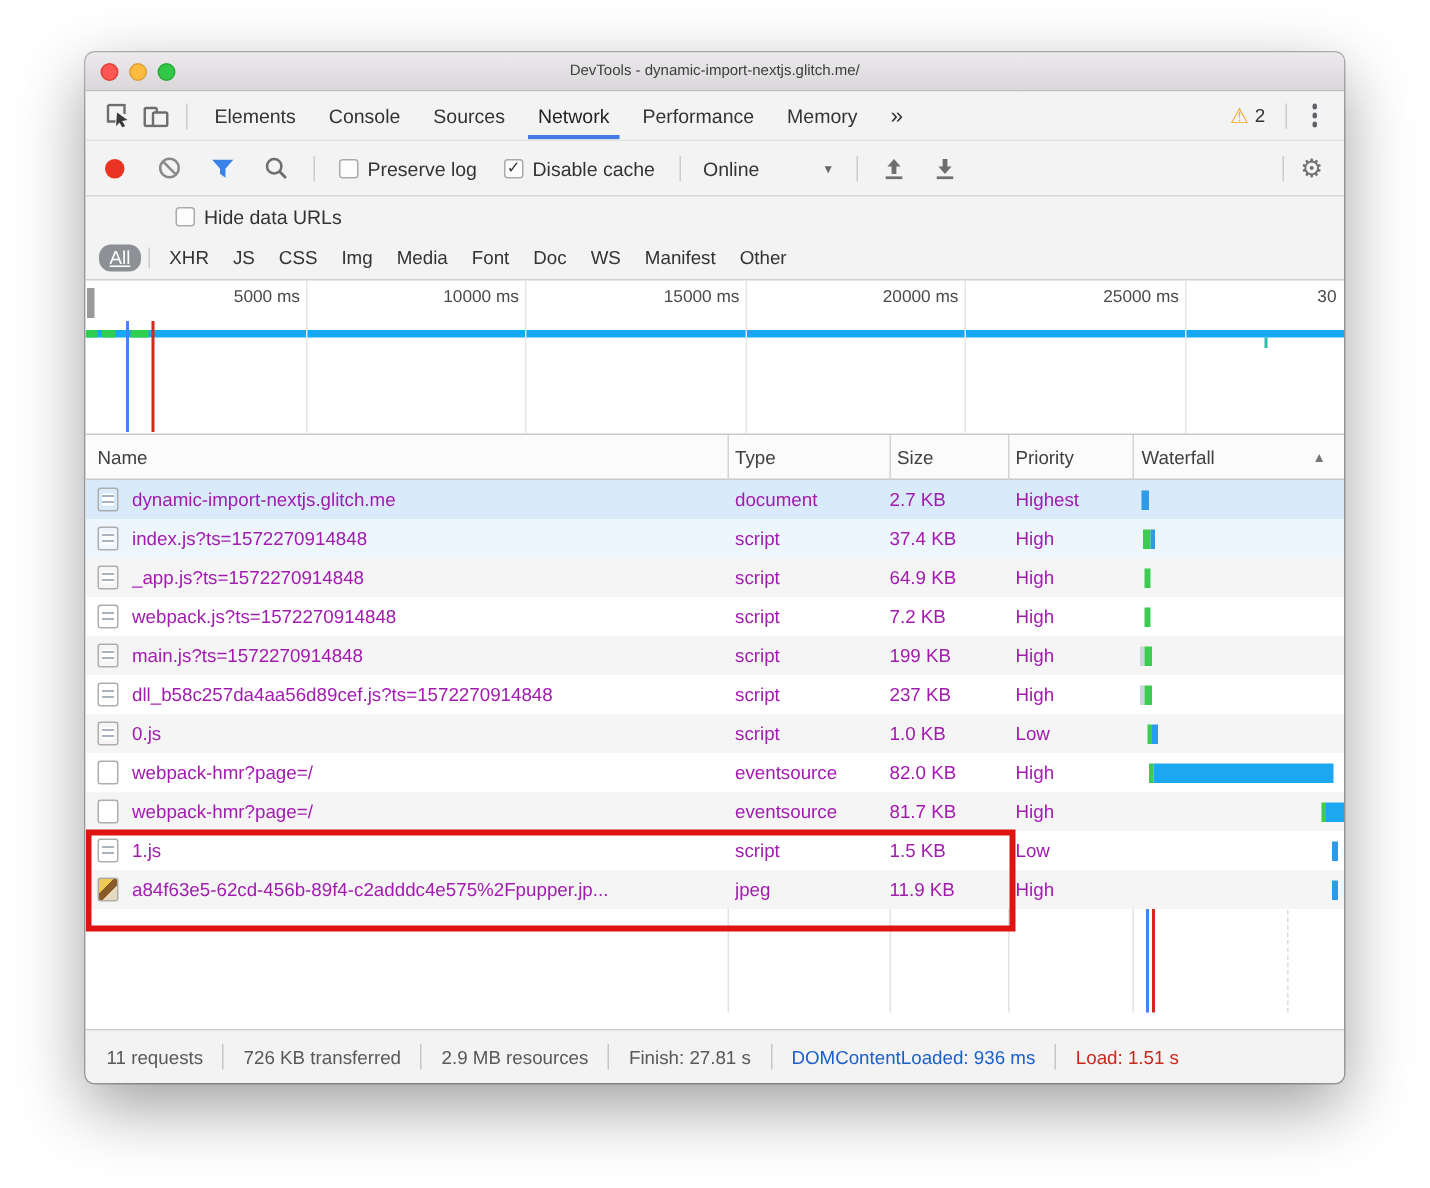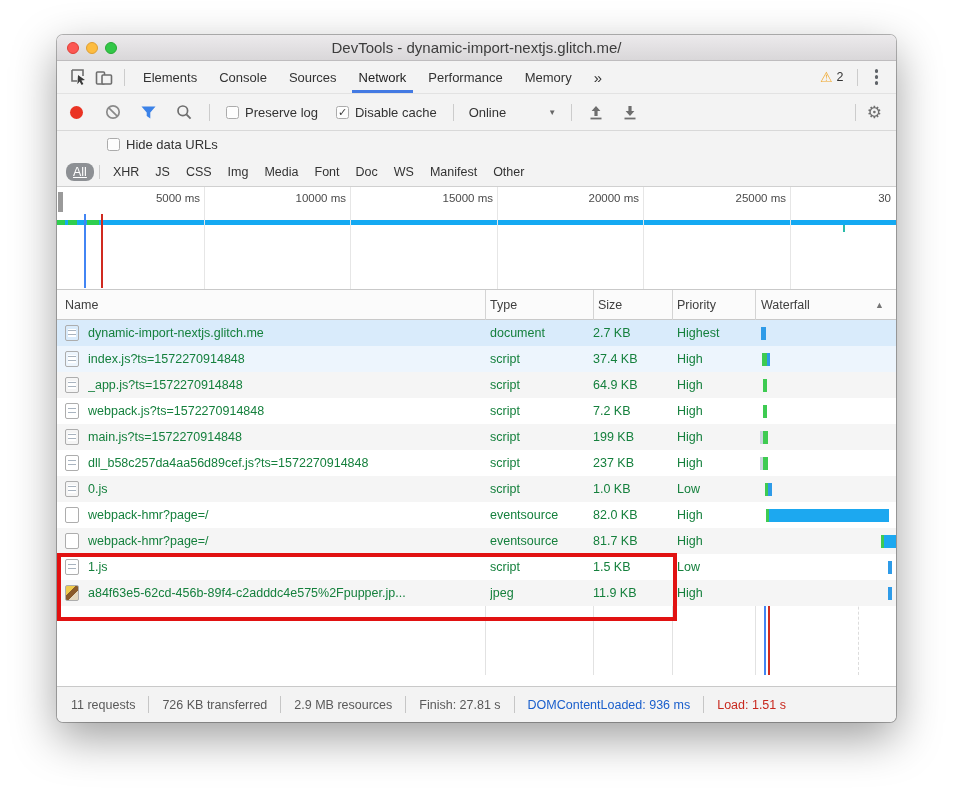--- a/index.html
+++ b/index.html
@@ -8,21 +8,21 @@
 
   .window { position:absolute; left:57px; top:35px; width:839px; height:687px;
     background:#fff; border-radius:6px;
     box-shadow:0 0 0 1px rgba(0,0,0,.28), 0 16px 45px rgba(0,0,0,.38);
     overflow:hidden; }
 
   
   .titlebar { position:absolute; left:0; top:0; width:100%; height:26px;
     background:linear-gradient(#ECEAEC,#D9D7D9); border-bottom:1px solid #BEBCBE;
     display:flex; align-items:center; justify-content:center; }
-  .title { font-size:15px; color:#3d3d3d; }
+  .title { font-size:10px; color:#3d3d3d; }
   .lights { position:absolute; left:10px; top:7px; display:flex; gap:7px; }
   .light { width:12px; height:12px; border-radius:50%; }
   .light.red { background:#FC5753; border:1px solid #DF3E36; }
   .light.yellow { background:#FDBC40; border:1px solid #DE9F34; }
   .light.green { background:#33C748; border:1px solid #27AA35; }
 
   
   .tabbar { position:absolute; left:0; top:26px; width:100%; height:32px;
     background:#F3F3F3; display:flex; align-items:center; padding:16px 8px; }
   .tool-icn { width:26px; height:24px; display:flex; align-items:center; justify-content:center; }
@@ -50,21 +50,21 @@
   .dd-arrow { font-size:8px; color:#666; margin-left:42px; }
   .spacer { flex:1; }
   .gear { font-size:17px; color:#707070; padding:0 4px; }
 
   
   .filterrow { position:absolute; left:0; top:95px; width:100%; height:28px; background:#F3F3F3;
     border-top:1px solid #D8D8D8; display:flex; align-items:center; padding:0 8px; }
   .filter-input { width:205px; height:19px; border:1px solid #CFCFCF; border-radius:2px;
     background:#fff; font-size:12.5px; padding:0 5px; color:#333; font-family:"Liberation Sans",sans-serif; }
   .filter-input::placeholder { color:#A9A9A9; }
-  .hide-urls { margin-left:28px; display:flex; align-items:center;padding-left:14px; }
+  .hide-urls { margin-left:38px; display:flex; align-items:center;padding-left:14px; }
 
   
   .pillsrow { position:absolute; left:0; top:123px; width:100%; height:28px; background:#F3F3F3;
     display:flex; align-items:center; padding:0 9px; }
   .pill { font-size:12.5px; color:#333; padding:2px 7px; margin-right:2px; border-radius:8px; }
   .pill.active { background:#8D9094; color:#fff;text-decoration:underline; }
   .pill-sep { width:1px; height:14px; background:#CCC; margin:0 6px 0 3px; }
 
   
   .timeline { position:absolute; left:0; top:151px; width:100%; height:104px; background:#fff;
@@ -87,21 +87,21 @@
   .sort-arrow { position:absolute; left:818px; top:0; line-height:30px; font-size:9px; color:#757575; }
   .colsep-h { position:absolute; top:0; height:30px; width:1px; background:#D4D4D4; }
 
   .tbody { position:absolute; left:0; top:285px; width:100%; height:366px; background:#fff; overflow:hidden; }
   .colsep-b { position:absolute; top:0; height:355px; width:1px; background:#E2E2E2; }
   .wf-dashed { position:absolute; left:801px; top:0; height:355px; width:0;
     border-left:1px dashed #DCDCDC; }
   .wf-dcl { position:absolute; left:707px; top:0; height:355px; width:2px; background:#4285F4; }
   .wf-load { position:absolute; left:710.5px; top:0; height:355px; width:2px; background:#D02A20; }
 
-  .row { position:relative; width:100%; height:26px; font-size:12.5px; color:#15803d; }
+  .row { position:relative; width:100%; height:26px; font-size:12.5px; color:#a21caf; }
   .cell { position:absolute; top:0; line-height:26px; white-space:nowrap; overflow:hidden; }
   .c-name { left:31px; width:394px; }
   .c-type { left:433px; width:100px; }
   .c-size { left:536px; width:72px; text-align:left; }
   .c-priority { left:620px; width:76px; }
   .ficon { position:absolute; left:8px; top:5px; width:14px; height:16px; background:#fff;
     border:1px solid #ADADAD; border-radius:2px; }
   .ficon.doc { padding:3px 2px; background-clip:content-box;
     background-image:repeating-linear-gradient(to bottom,#A9B4C0 0 1.5px,transparent 1.5px 4px); }
   .ficon.img { background:linear-gradient(135deg,#EFCB4D 0 38%,#8A5A28 38% 62%,#E5D9BE 62%); }

